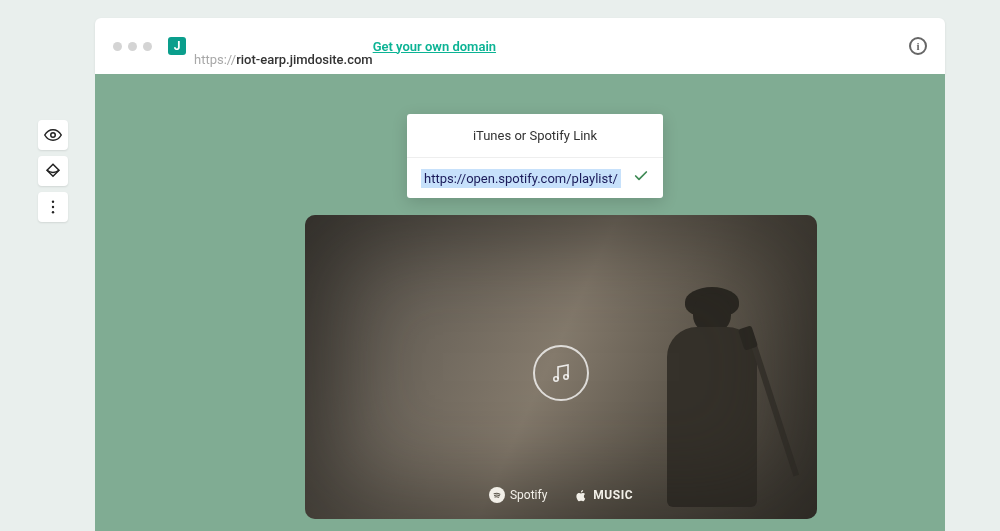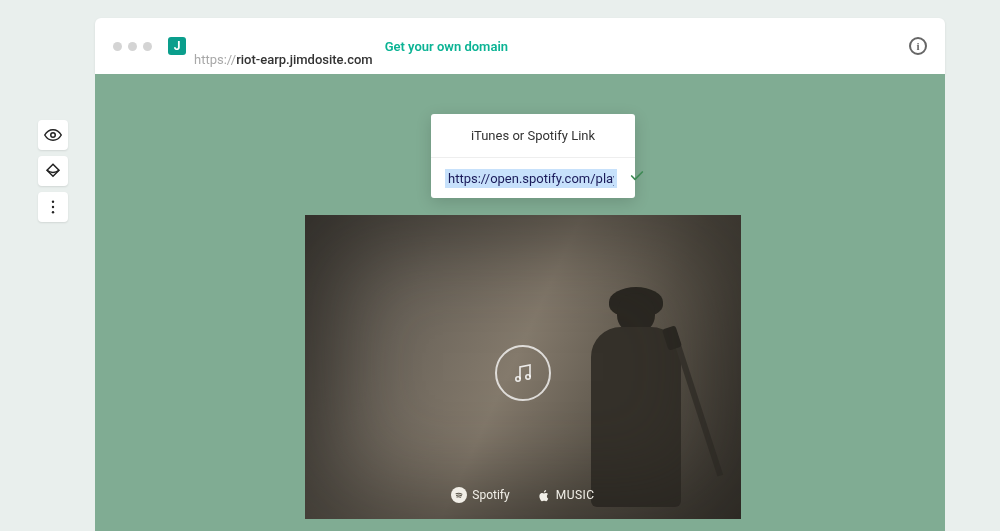--- a/index.html
+++ b/index.html
@@ -26,21 +26,21 @@
     }
     .traffic-lights { display: flex; gap: 6px; margin-right: 16px; }
     .dot { width: 9px; height: 9px; border-radius: 50%; background: #d4d4d4; }
     .favicon {
       width: 18px; height: 18px; background: #0a9e8c; border-radius: 3px;
       display: flex; align-items: center; justify-content: center;
       color: #fff; font-size: 12px; font-weight: bold; margin-right: 8px;
     }
     .url { font-size: 13px; color: #a8a8a8; margin-top: 27px; }
     .url .dark { color: #333; font-weight: 500; }
-    .domain-link { color: #0bb394; font-size: 13px; font-weight: 600; margin-left: 12px; }
+    .domain-link { color: #0bb394; font-size: 13px; font-weight: 600; margin-left: 0; text-decoration: underline; }
     .info-icon {
       margin-left: auto; width: 18px; height: 18px; border: 2px solid #666;
       border-radius: 50%; display: flex; align-items: center; justify-content: center;
       font-size: 11px; color: #666; font-family: serif; font-weight:bold;
     }
     .page-body {
       position: absolute;
       top: 74px; left: 95px; right: 55px; bottom: 0;
       background: #80ac93;
     }
@@ -50,44 +50,44 @@
       display: flex; flex-direction: column; gap: 6px;
     }
     .tool-btn {
       width: 30px; height: 30px; background: #fff; border-radius: 4px;
       box-shadow: 0 1px 2px rgba(0,0,0,0.1);
       display: flex; align-items: center; justify-content: center;
       cursor: pointer;
     }
     .popover {
       position: absolute;
-      top: 114px; left: 431px;
-      width: 204px;
+      top: 114px; left: 407px;
+      width: 256px;
       background: #fff;
       border-radius: 3px;
       box-shadow: 0 4px 16px rgba(0,0,0,0.15);
       z-index: 10;
     }
     .popover-header {
       text-align: center; font-size: 13px; color: #333;
       padding: 14px 0; border-bottom: 1px solid #eee;
     }
     .popover-body { display: flex; align-items: center; padding: 10px 14px; }
     .url-input {
       flex: 1; background: #c7e1fb; border: none; outline: none;
       font-size: 13px; color: #1b1b5a; padding: 2px 3px;
       font-family: inherit;
     }
     .check-icon { margin-left: 12px; color: #4a8b5a; }
     .hero-image {
       position: absolute;
       top: 215px; left: 305px;
-      width: 436px; height: 304px;
+      width: 512px; height: 304px;
       background: linear-gradient(115deg, #4a4640 0%, #6b645a 25%, #847a6c 48%, #5f584d 70%, #3e3a33 100%);
-      border-radius: 0;
+      border-radius: 10px;
       overflow: hidden;
     }
     
     .figure {
       position: absolute; right: 42px; top: 78px; width: 130px; height: 226px;
     }
     .figure .head { position:absolute; left: 48px; top:0; width:38px; height:40px; border-radius:50% 50% 45% 45%; background:#2b2822; }
     .figure .hair { position:absolute; left:40px; top:-6px; width:54px; height:30px; background:#2b2822; border-radius:50% 50% 40% 40%; }
     .figure .body { position:absolute; left:22px; top:34px; width:90px; height:180px; background:#35312a; border-radius:30px 30px 6px 6px; }
     .figure .neck { position:absolute; left:102px; top:40px; width:6px; height:150px; background:#3a362f; transform:rotate(-18deg); transform-origin:top; }
@@ -177,21 +177,21 @@
             <path d="M6 13c4-1.5 8-1 12 .8"></path>
             <path d="M7 17c3-1 6-.7 9 .6"></path>
           </svg>
       </span>
       <span>Spotify</span>
     </div>
     <div class="svc">
       <svg width="13" height="13" viewBox="0 0 24 24" fill="#f2efe8">
           <path d="M16.4 13.2c0-2.6 2.1-3.8 2.2-3.9-1.2-1.8-3.1-2-3.7-2-1.6-.2-3.1.9-3.9.9-.8 0-2-.9-3.4-.9-1.7 0-3.3 1-4.2 2.6-1.8 3.1-.5 7.7 1.3 10.2.9 1.2 1.9 2.6 3.2 2.6 1.3-.1 1.8-.8 3.3-.8 1.5 0 2 .8 3.3.8 1.4 0 2.3-1.3 3.1-2.5.6-.9 1-1.8 1.3-2.8-1.5-.6-2.5-2.1-2.5-4.2zM13.9 5.1c.7-.9 1.2-2.1 1.1-3.3-1 .1-2.3.7-3 1.6-.7.8-1.2 2-1.1 3.2 1.1.1 2.3-.6 3-1.5z"></path>
         </svg>
-      <span style="font-weight:400;letter-spacing:0.5px">MUSIC</span>
+      <span style="font-weight:700;letter-spacing:0.5px">MUSIC</span>
     </div>
   </div>
 </div>
 
 <div class="popover">
   <div class="popover-header">iTunes or Spotify Link</div>
   <div class="popover-body">
     <input class="url-input" value="https://open.spotify.com/playlist/37" style="">
     <span class="check-icon">
       <svg width="16" height="16" viewBox="0 0 24 24" fill="none" stroke="#3f8a55" stroke-width="2.6" stroke-linecap="round" stroke-linejoin="round">

